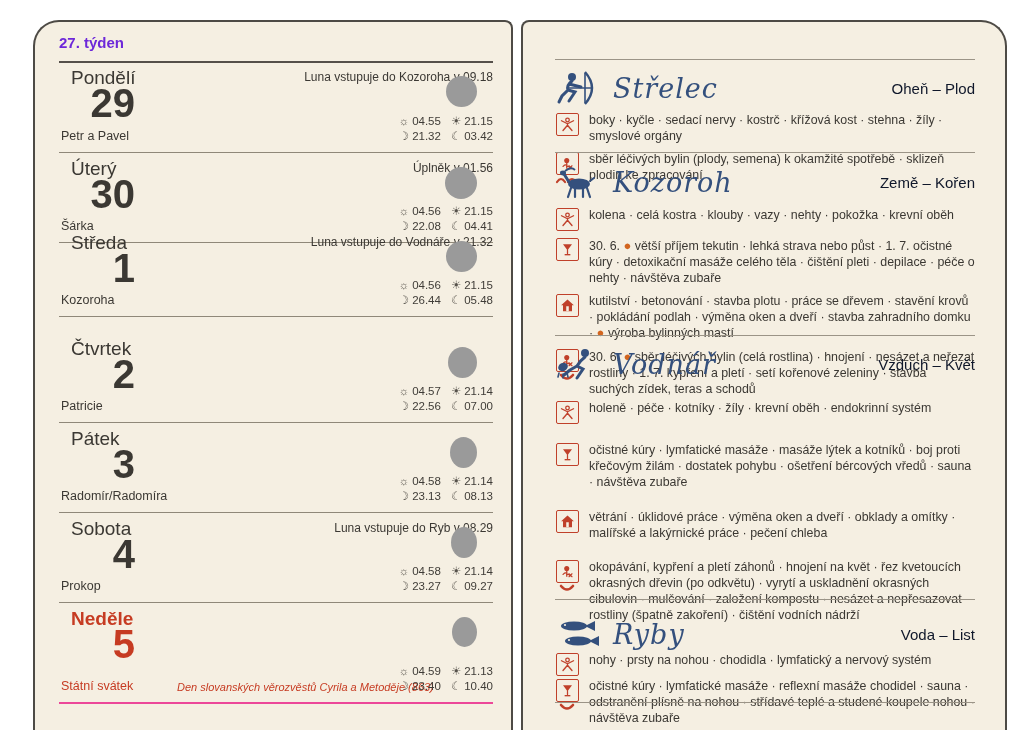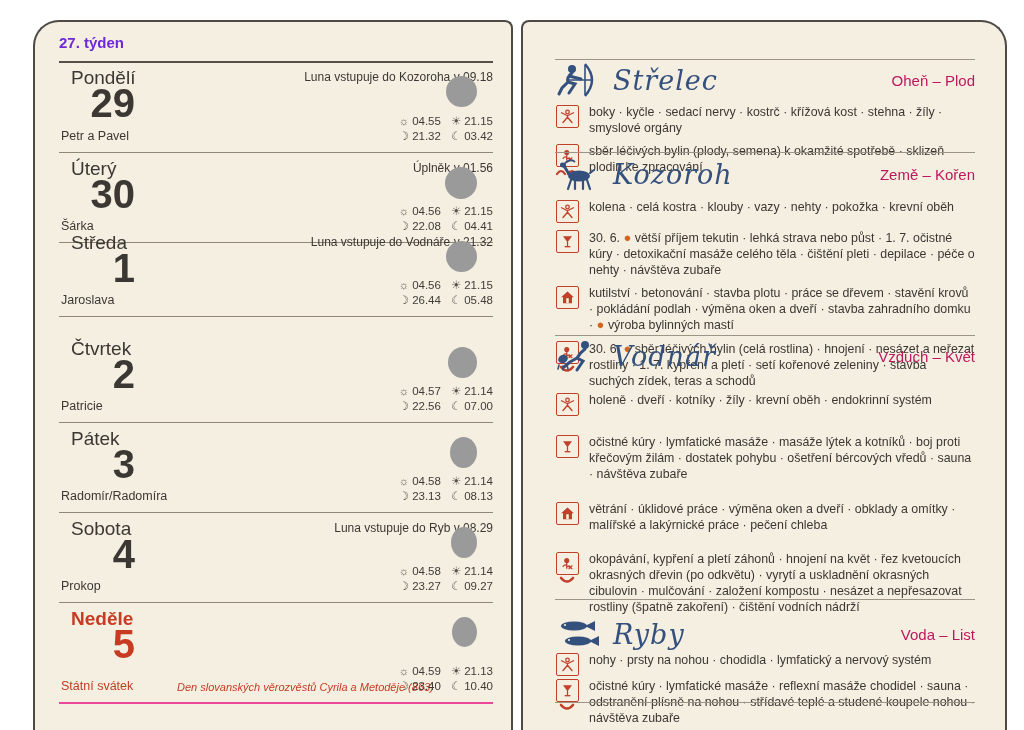--- a/index.html
+++ b/index.html
@@ -24,24 +24,24 @@
   .holiday-note{position:absolute;bottom:9px;left:118px;font-size:11px;font-style:italic;color:#c63b22;}
   .moon{position:absolute;top:15px;right:16px;background:#9a9a9a;border-radius:50%;}
   .times{position:absolute;bottom:7px;right:0;text-align:right;font-size:11.5px;color:#3f3c37;line-height:1.35;}
   .times .glyph{color:#56524b;margin-right:3px;}
   .times .pair2{margin-left:10px;}
   .sunday .day-head,.sunday .day-num,.sunday .day-person{color:#c63b22;}
   .sunday .day-head{font-weight:bold;}
 
   
   .zsection{position:absolute;left:32px;right:30px;border-top:1.5px solid #9b9487;}
-  .zheader{display:flex;align-items:center;margin-top:2px;height:36px;}
+  .zheader{display:flex;align-items:center;margin-top:10px;height:36px;}
   .zsign-icon{width:48px;height:34px;flex:0 0 48px;}
   .zname{font-family:"DejaVu Serif",serif;font-style:italic;font-size:27px;color:#34507d;margin-left:10px;letter-spacing:1px;}
-  .zelement{margin-left:auto;font-size:15px;color:#be185d;}
+  .zelement{margin-left:auto;font-size:15px;color:#0f172a;}
   .zrow{display:flex;margin-top:7px;}
   .zrow .icol{flex:0 0 24px;margin-right:10px;display:flex;flex-direction:column;align-items:center;}
   .ibox{width:21px;height:21px;border:1.7px solid #c0402a;border-radius:2px;display:flex;align-items:center;justify-content:center;}
   .imark{margin-top:1px;height:8px;}
   .ztext{font-size:12.4px;line-height:1.28;color:#3b3833;}
   .fm{color:#d2651f;font-size:1.05em;}
   .zend{position:absolute;left:32px;right:30px;border-top:1.5px solid #9b9487;}
 
   
   #sec-vodnar .zrow{margin-top:19px;}
@@ -82,21 +82,21 @@
         <div><span class="glyph">☼</span><span>04.56</span><span class="glyph pair2">☀</span><span>21.15</span></div>
         <div><span class="glyph">☽</span><span>22.08</span><span class="glyph pair2">☾</span><span>04.41</span></div>
       </div>
     </div>
 
     <div class="day-row" style="top:204px;height:90px;">
       <div class="day-head">Středa</div>
       <div class="day-note">Luna vstupuje do Vodnáře v 21.32</div>
       <div class="day-num">1</div>
       <div class="moon" style="width:31px;height:31px"></div>
-      <div class="day-person">Jaroslava</div>
+      <div class="day-person">Kozoroha</div>
       <div class="times">
         <div><span class="glyph">☼</span><span>04.56</span><span class="glyph pair2">☀</span><span>21.15</span></div>
         <div><span class="glyph">☽</span><span>26.44</span><span class="glyph pair2">☾</span><span>05.48</span></div>
       </div>
     </div>
 
     <div class="day-row" style="top:310px;height:90px;">
       <div class="day-head">Čtvrtek</div>
       <div class="day-note"></div>
       <div class="day-num">2</div>
@@ -264,21 +264,21 @@
       </div>
       <div class="zrow">
         <span class="icol">
             <span class="ibox">
           <svg width="15" height="15" viewBox="0 0 20 20">
                 <circle cx="10" cy="4" r="2.4" fill="none" stroke="#c0402a" stroke-width="1.7"></circle>
                 <path d="M2 5 L10 9 M18 5 L10 9 M10 9 L10 11 M10 11 L4 18 M10 11 L16 18" stroke="#c0402a" stroke-width="1.8" fill="none" stroke-linecap="round"></path>
               </svg>
         </span>
           </span>
-        <span class="ztext">holeně · dveří · kotníky · žíly · krevní oběh · endokrinní systém</span>
+        <span class="ztext">holeně · péče · kotníky · žíly · krevní oběh · endokrinní systém</span>
       </div>
       <div class="zrow">
         <span class="icol">
             <span class="ibox">
           <svg width="15" height="15" viewBox="0 0 20 20">
                 <polygon points="4,3 16,3 10.8,10 10.8,14 9.2,14 9.2,10" fill="#c0402a"></polygon>
                 <rect x="9.2" y="13" width="1.6" height="3" fill="#c0402a"></rect>
                 <rect x="6.2" y="16" width="7.6" height="1.8" fill="#c0402a"></rect>
               </svg>
         </span>

